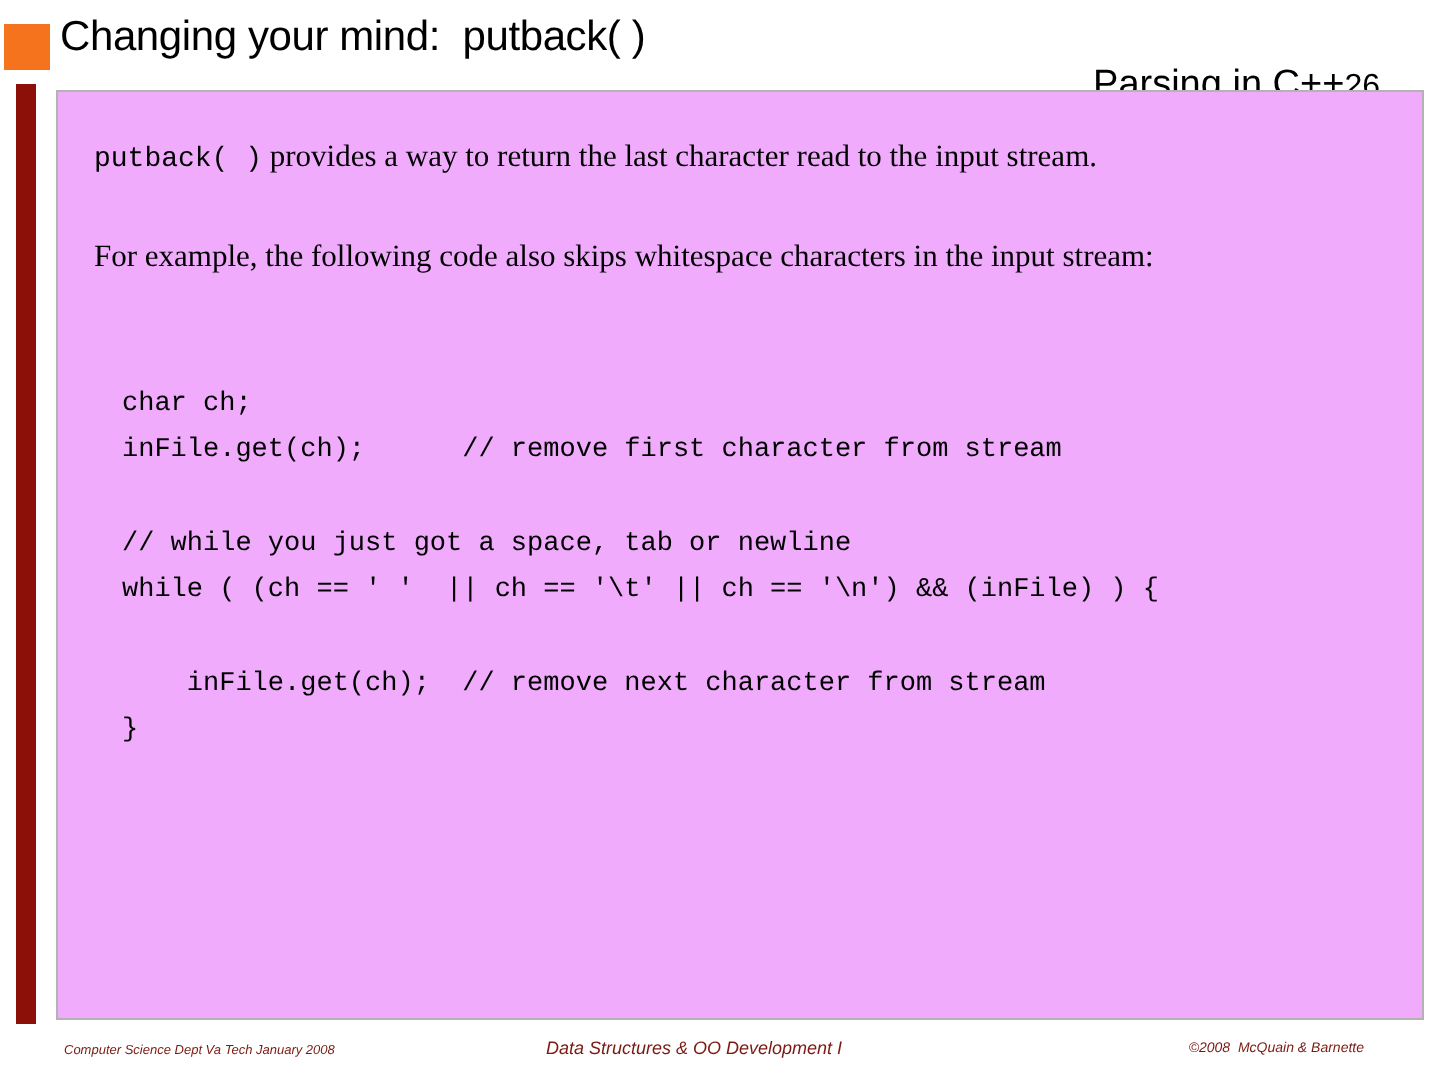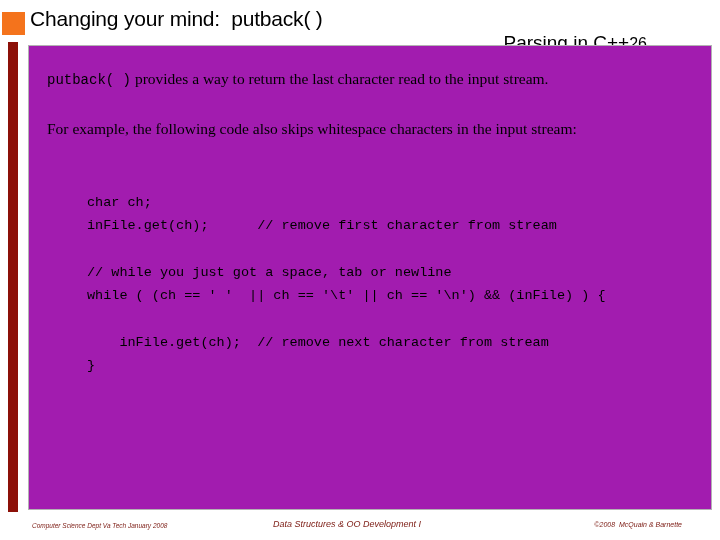--- a/index.html
+++ b/index.html
@@ -15,20 +15,21 @@
     position: relative;
   }
 
   
   .slide-header {
     position: absolute;
     left: 0;
     top: 0;
     width: 659px;
     height: 42px;
+    padding-left: 43px;
   }
   .header-marker {
     position: absolute;
     left: 2px;
     top: 12px;
     width: 23px;
     height: 23px;
     background: #F4731C;
   }
   .slide-title {
@@ -67,21 +68,21 @@
     background: #8C1008;
   }
 
   
   .content-panel {
     position: absolute;
     left: 28px;
     top: 45px;
     width: 684px;
     height: 465px;
-    background: #a21caf;
+    background: #f0abfc;
     border: 1px solid #B3B3B3;
     box-sizing: border-box;
   }
 
   .para {
     position: absolute;
     color: #000000;
     font-size: 15.5px;
     line-height: 21px;
   }
@@ -101,21 +102,20 @@
   }
 
   
   .code-block {
     position: absolute;
     font-family: "Liberation Mono", "DejaVu Sans Mono", monospace;
     font-size: 13.5px;
     line-height: 23px;
     color: #000000;
     white-space: pre;
-    margin-left: 26px;
   }
   .code-1 { left: 32px; top: 145px; }
   .code-2 { left: 32px; top: 215px; }
   .code-3 { left: 32px; top: 285px; }
   .code-4 { left: 32px; top: 353px; }
 
   
   .slide-footer {
     position: absolute;
     left: 0;

